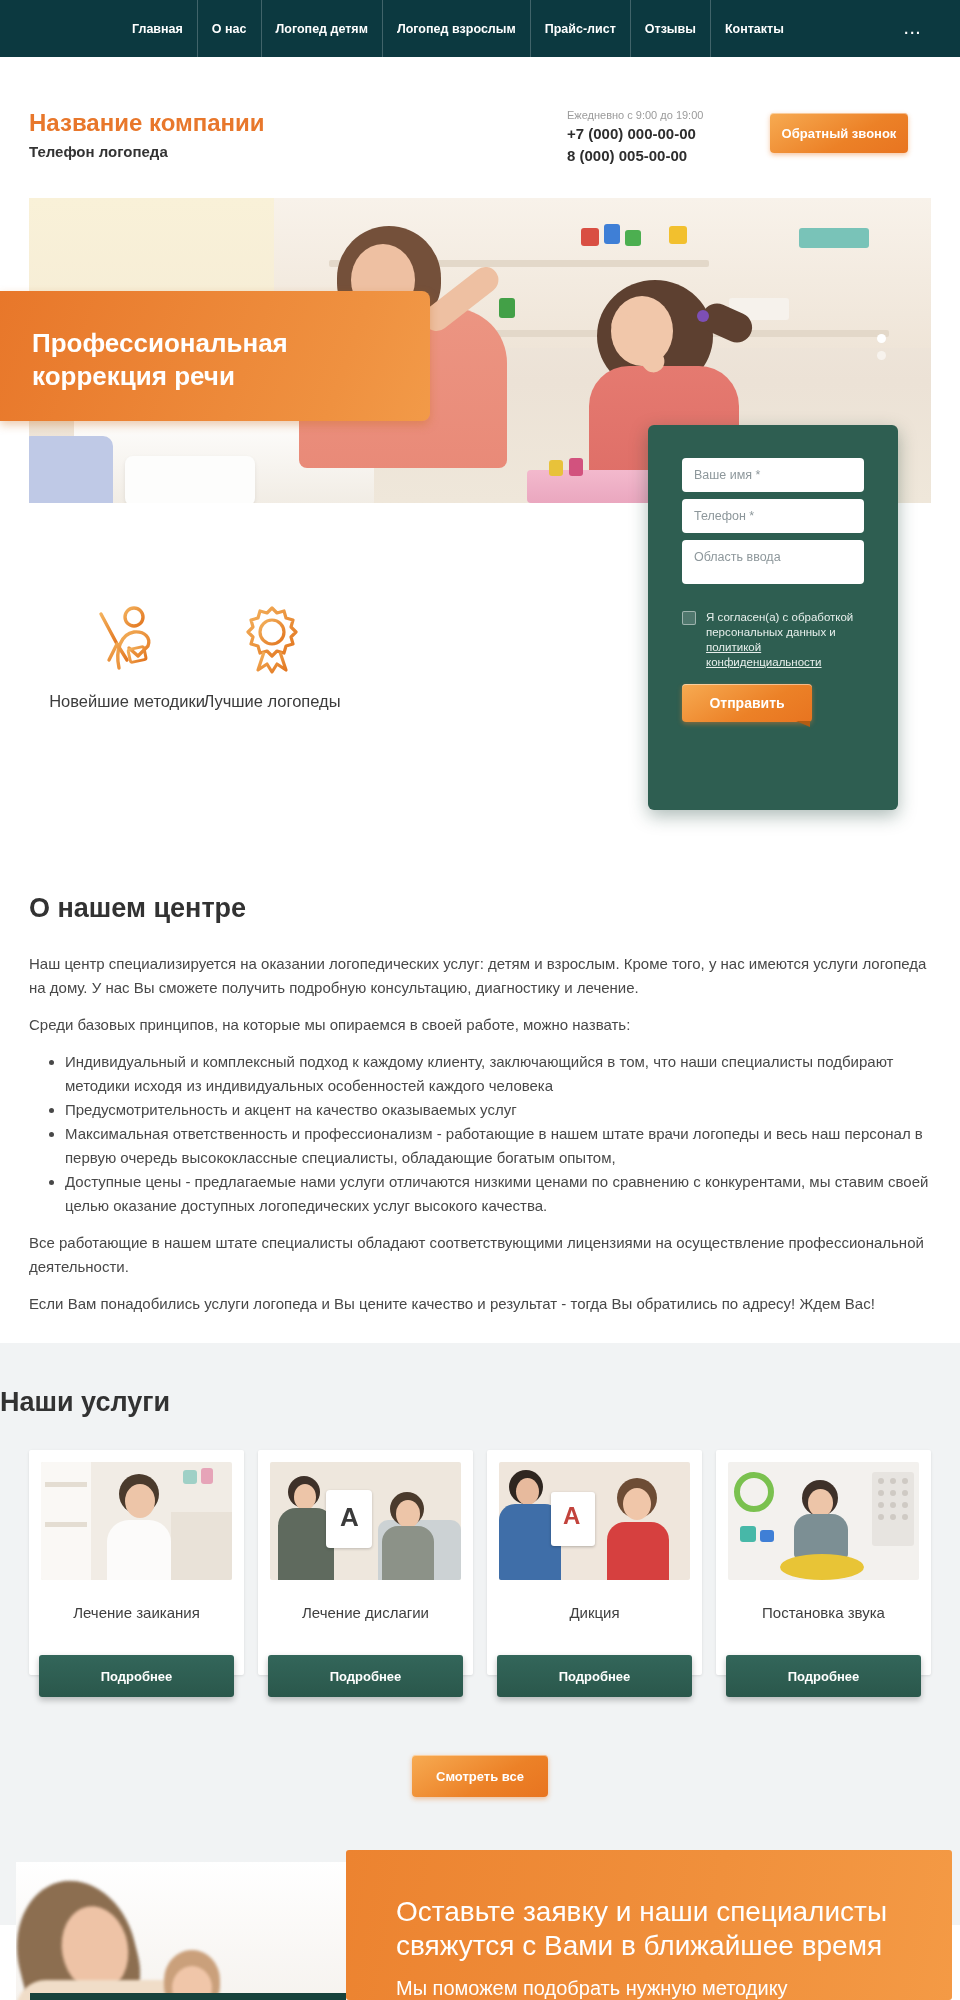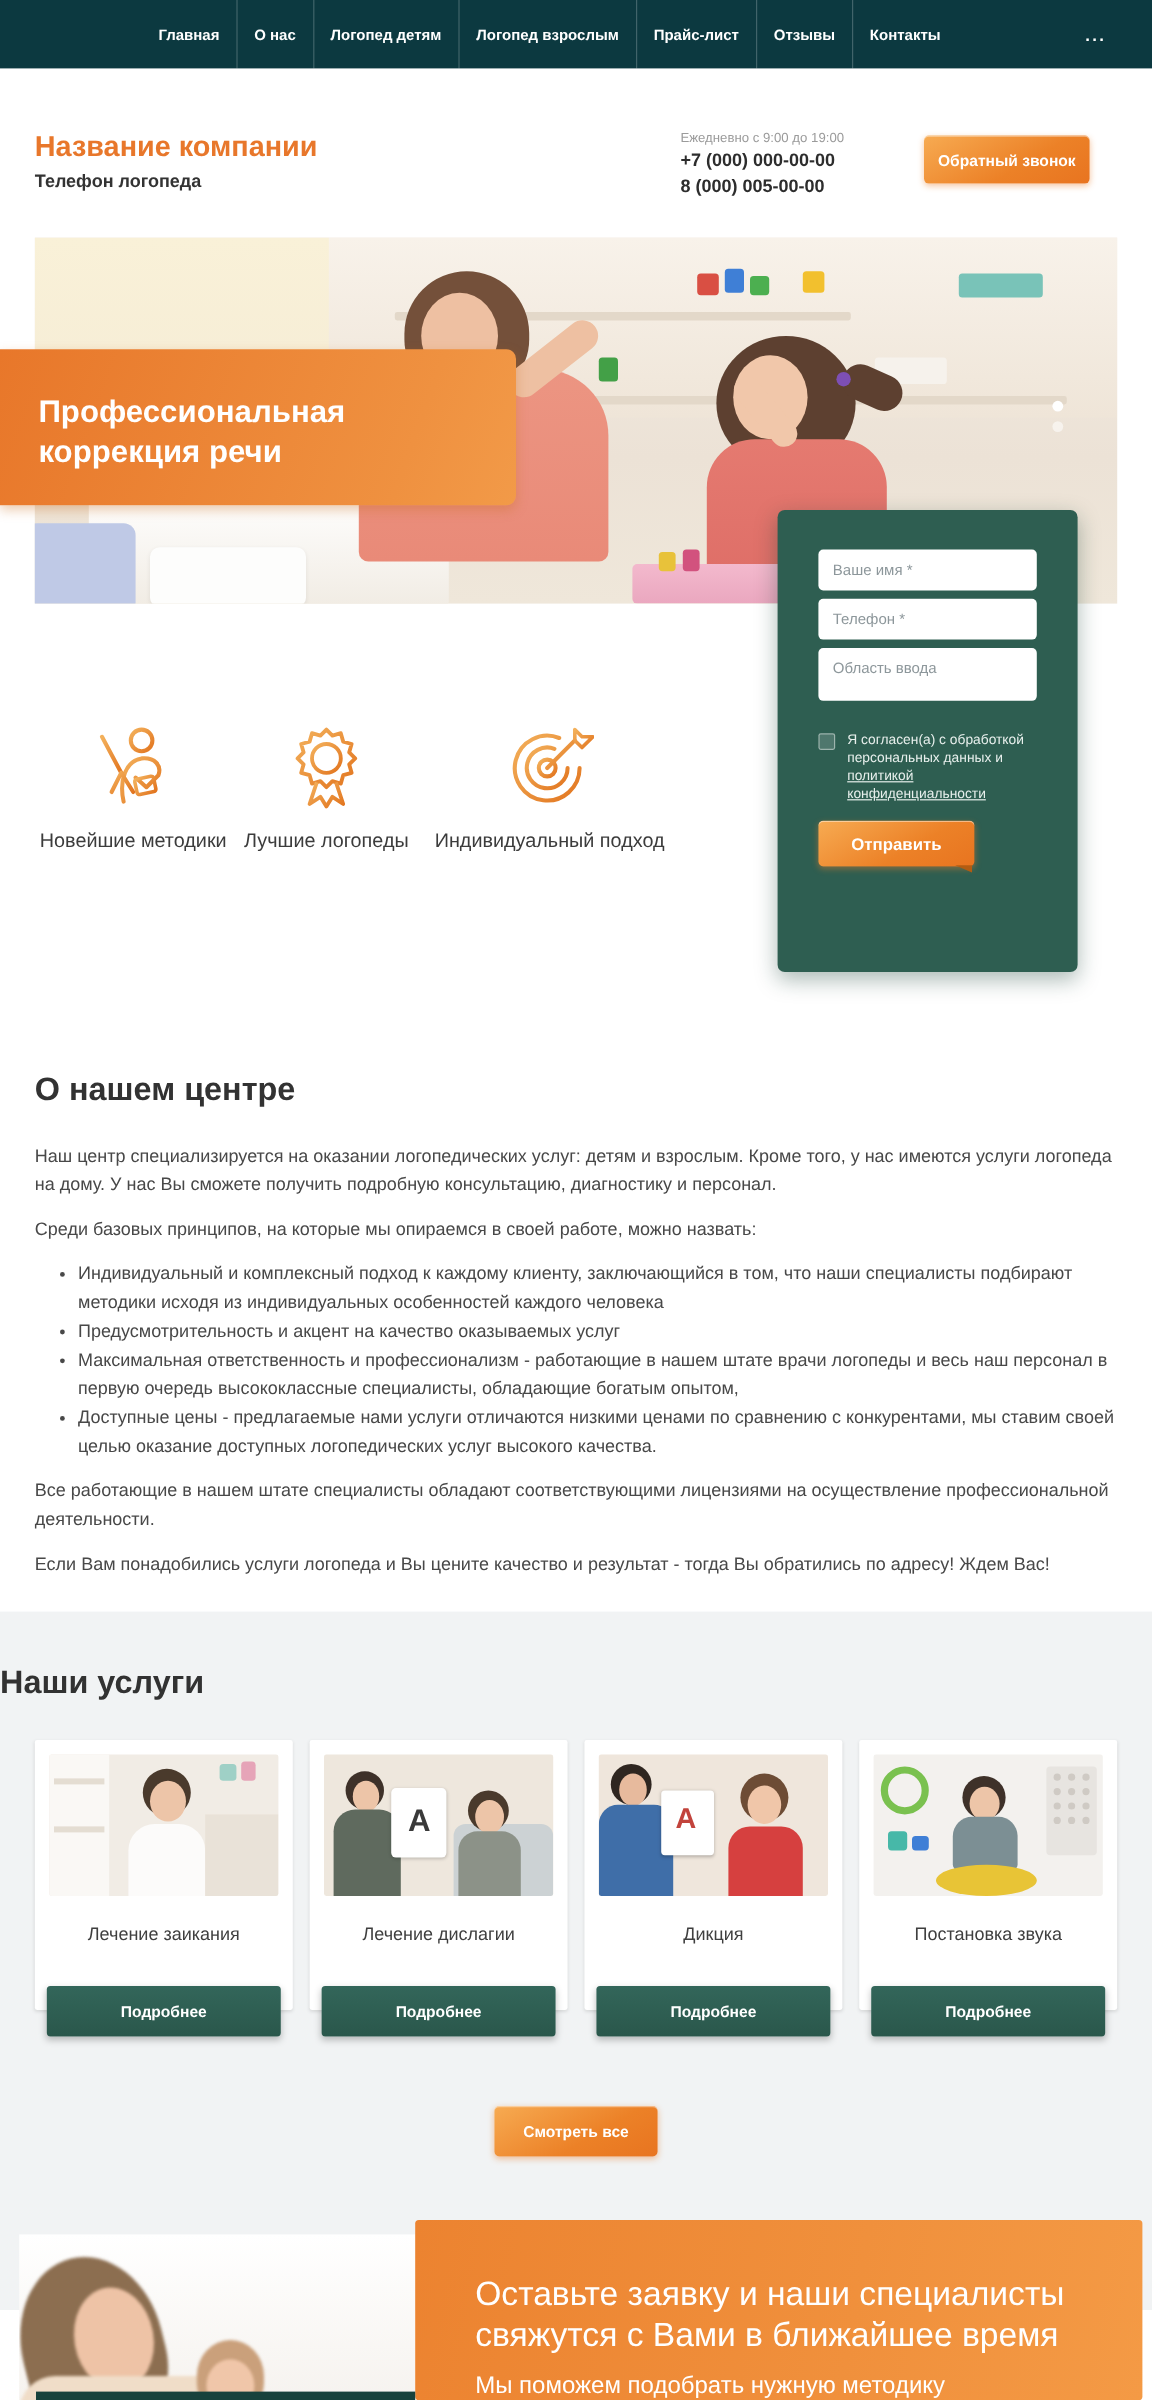--- a/index.html
+++ b/index.html
@@ -227,21 +227,21 @@
     <div class="consent">
       <div class="consent-box"></div>
       <div class="consent-text">
         <span>Я согласен(а) с обработкой персональных данных и</span>
         <span class="consent-link">политикой конфиденциальности</span>
       </div>
     </div>
     <button class="btn-orange btn-send">Отправить</button>
   </div>
 
-  <div class="feature" style="left:28px; top:598px; width:166px;">
+  <div class="feature" style="left:44px; top:598px; width:166px;">
     <div class="ficon">
       <svg width="72" height="72" viewBox="0 0 72 72" fill="none">
         <defs>
             <linearGradient id="g1" x1="0" y1="0" x2="1" y2="1">
           <stop offset="0" stop-color="#f3b15c"></stop>
               <stop offset="1" stop-color="#e2751f"></stop>
             </linearGradient>
           </defs>
         <circle cx="43" cy="13" r="9" stroke="url(#g1)" stroke-width="3.4"></circle>
         <path d="M28 64 C24 46 30 30 43 28 C54 27 60 34 57 42 L47 52 L38 44" stroke="url(#g1)" stroke-width="3.4" stroke-linecap="round" stroke-linejoin="round" fill="none"></path>
@@ -263,42 +263,24 @@
             </linearGradient>
           </defs>
         <path d="M36 4 L41 9 L48 7 L50 14 L57 16 L55 23 L60 28 L55 33 L57 40 L50 42 L48 49 L41 47 L36 52 L31 47 L24 49 L22 42 L15 40 L17 33 L12 28 L17 23 L15 16 L22 14 L24 7 L31 9 Z" stroke="url(#g2)" stroke-width="3.2" stroke-linejoin="round" fill="none"></path>
         <circle cx="36" cy="28" r="12" stroke="url(#g2)" stroke-width="3.2" fill="none"></circle>
         <path d="M28 48 L22 66 L31 60 L36 68 L41 60 L50 66 L44 48" stroke="url(#g2)" stroke-width="3.2" stroke-linejoin="round" fill="none"></path>
       </svg>
     </div>
     <div class="flabel">Лучшие логопеды</div>
   </div>
 
-  <div class="feature" style="left:352px; top:598px; width:212px;">
-    <div class="ficon">
-      <svg width="74" height="72" viewBox="0 0 74 72" fill="none">
-        <defs>
-            <linearGradient id="g3" x1="0" y1="0" x2="1" y2="1">
-          <stop offset="0" stop-color="#f3b15c"></stop>
-              <stop offset="1" stop-color="#e2751f"></stop>
-            </linearGradient>
-          </defs>
-        <path d="M62 36 A27 27 0 1 1 45 11" stroke="url(#g3)" stroke-width="3.4" stroke-linecap="round" fill="none"></path>
-        <path d="M52 36 A17 17 0 1 1 41 20" stroke="url(#g3)" stroke-width="3.4" stroke-linecap="round" fill="none"></path>
-        <circle cx="35" cy="36" r="7" stroke="url(#g3)" stroke-width="3.4" fill="none"></circle>
-        <path d="M35 36 L58 13" stroke="url(#g3)" stroke-width="3.4" stroke-linecap="round"></path>
-        <path d="M58 13 L58 4 L64 10 L73 10 L64 19 L58 13" stroke="url(#g3)" stroke-width="3" stroke-linejoin="round" fill="none"></path>
-      </svg>
-    </div>
-    <div class="flabel">Индивидуальный подход</div>
-  </div>
 
   <section class="about">
     <h2 class="h2">О нашем центре</h2>
-    <p>Наш центр специализируется на оказании логопедических услуг: детям и взрослым. Кроме того, у нас имеются услуги логопеда на дому. У нас Вы сможете получить подробную консультацию, диагностику и персонал.</p>
+    <p>Наш центр специализируется на оказании логопедических услуг: детям и взрослым. Кроме того, у нас имеются услуги логопеда на дому. У нас Вы сможете получить подробную консультацию, диагностику и лечение.</p>
     <p>Среди базовых принципов, на которые мы опираемся в своей работе, можно назвать:</p>
     <ul>
       <li>Индивидуальный и комплексный подход к каждому клиенту, заключающийся в том, что наши специалисты подбирают методики исходя из индивидуальных особенностей каждого человека</li>
       <li>Предусмотрительность и акцент на качество оказываемых услуг</li>
       <li>Максимальная ответственность и профессионализм - работающие в нашем штате врачи логопеды и весь наш персонал в первую очередь высококлассные специалисты, обладающие богатым опытом,</li>
       <li>Доступные цены - предлагаемые нами услуги отличаются низкими ценами по сравнению с конкурентами, мы ставим своей целью оказание доступных логопедических услуг высокого качества.</li>
     </ul>
     <p>Все работающие в нашем штате специалисты обладают соответствующими лицензиями на осуществление профессиональной деятельности.</p>
     <p>Если Вам понадобились услуги логопеда и Вы цените качество и результат - тогда Вы обратились по адресу! Ждем Вас!</p>
   </section>

